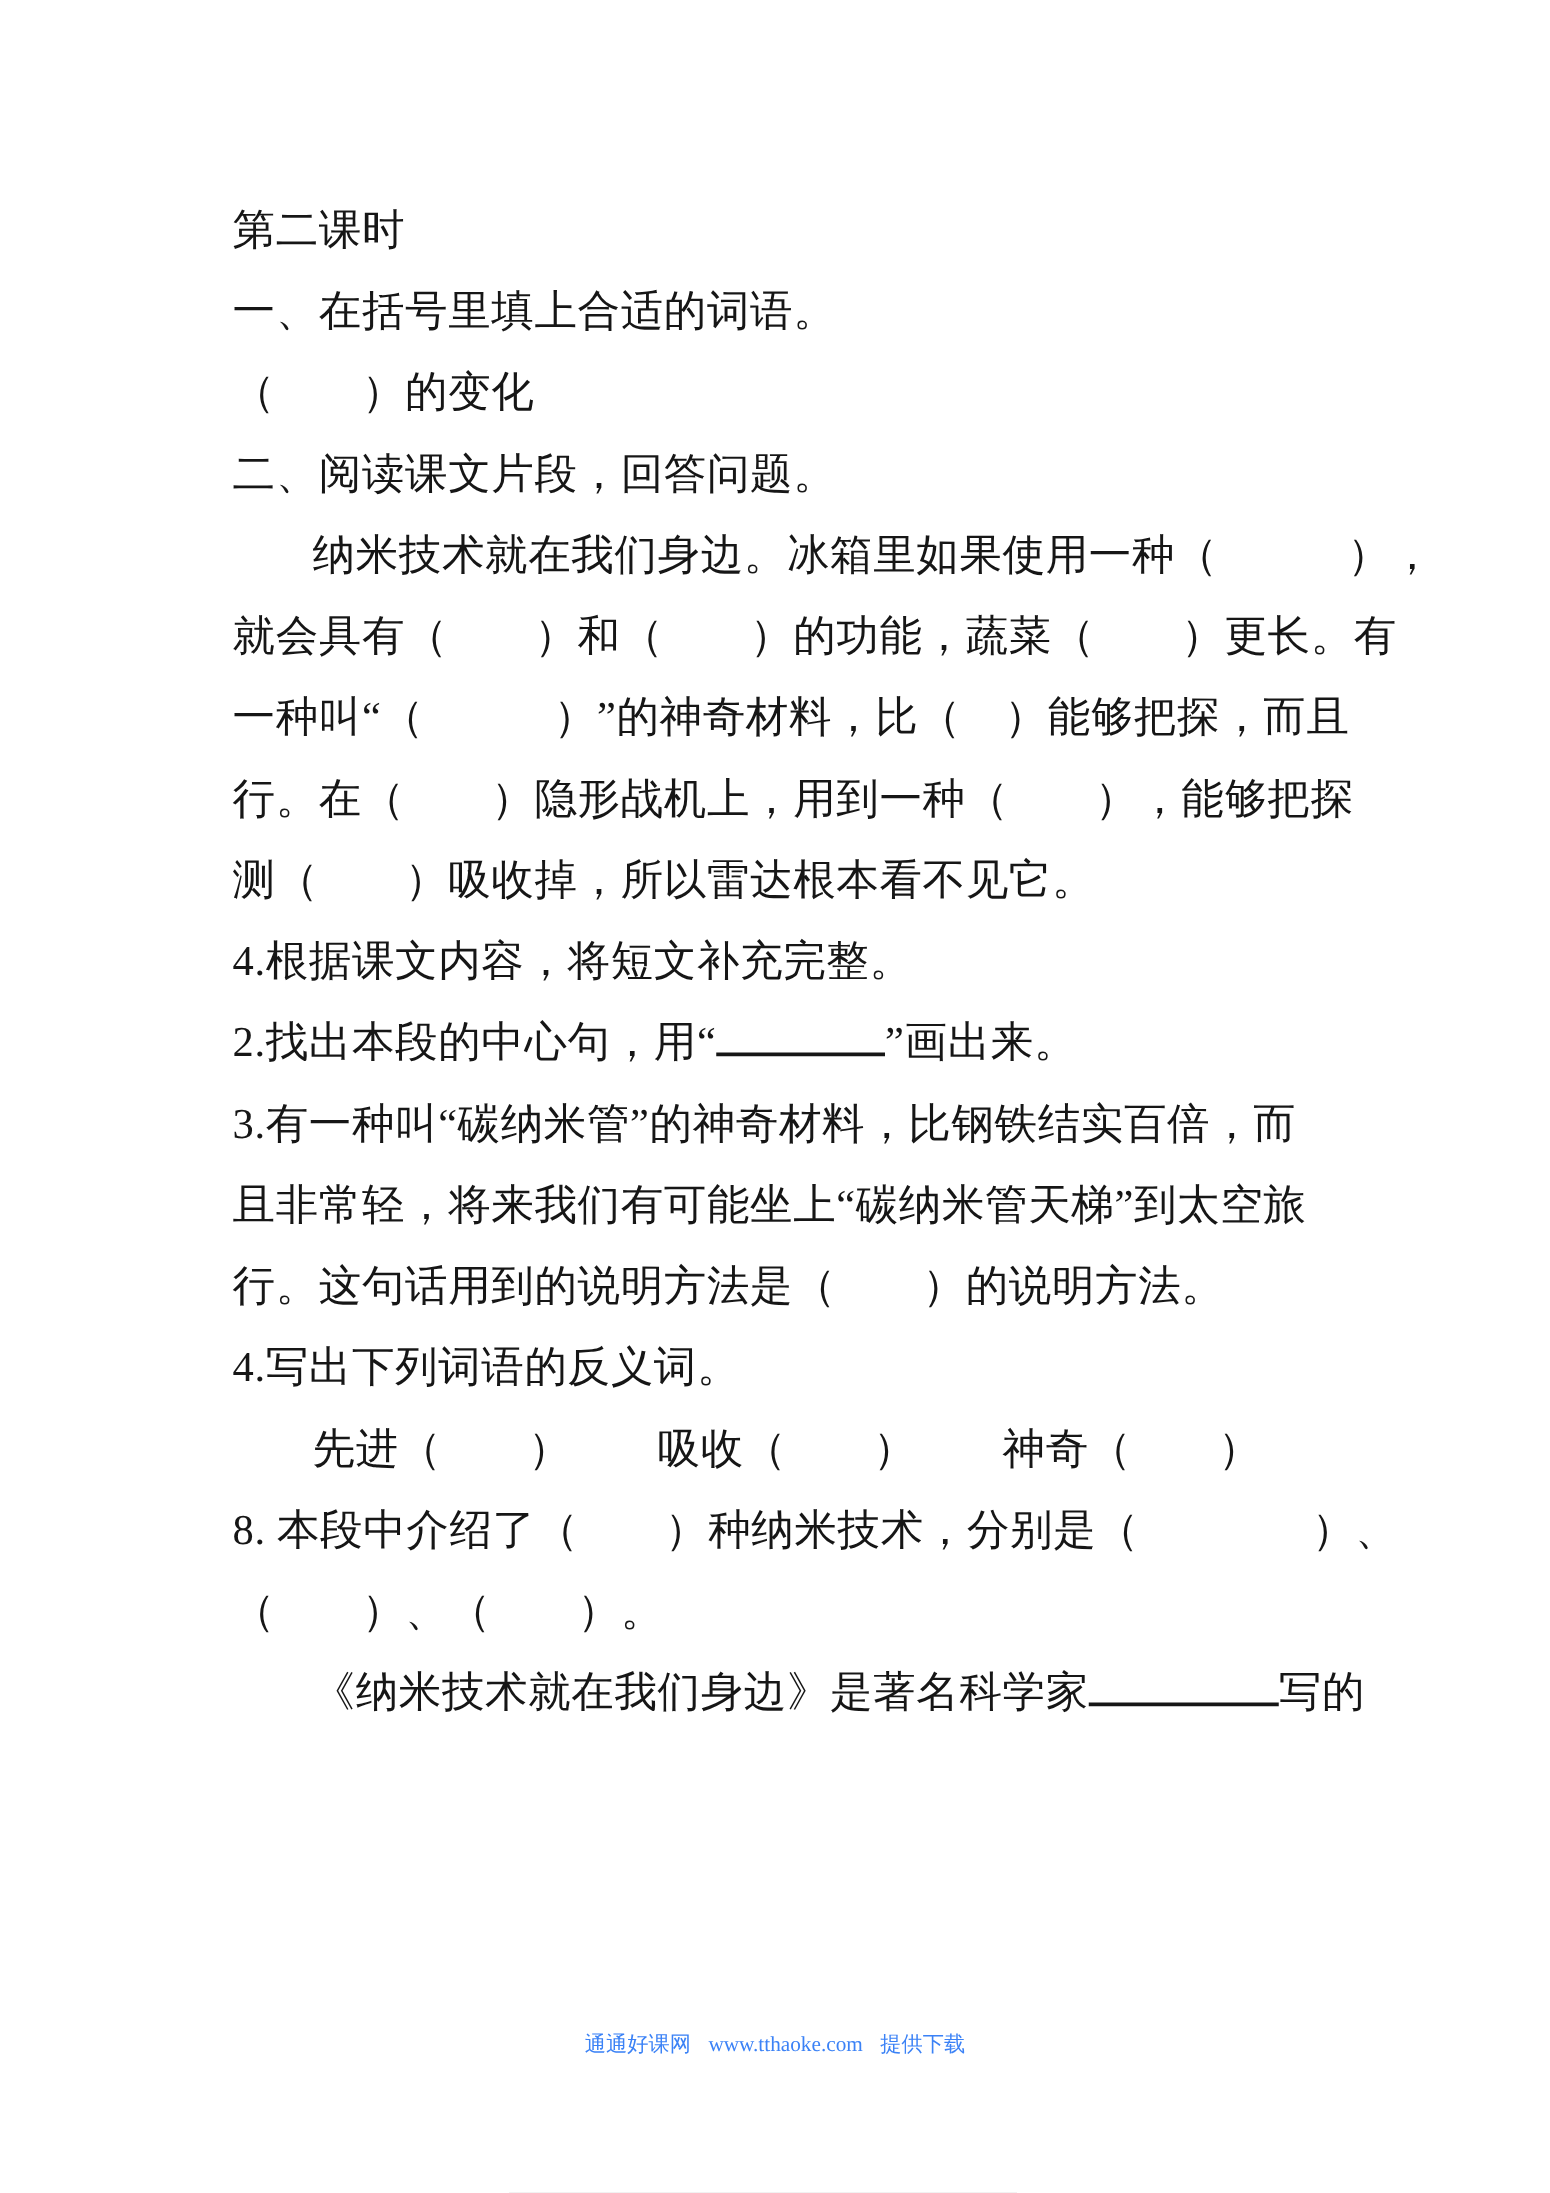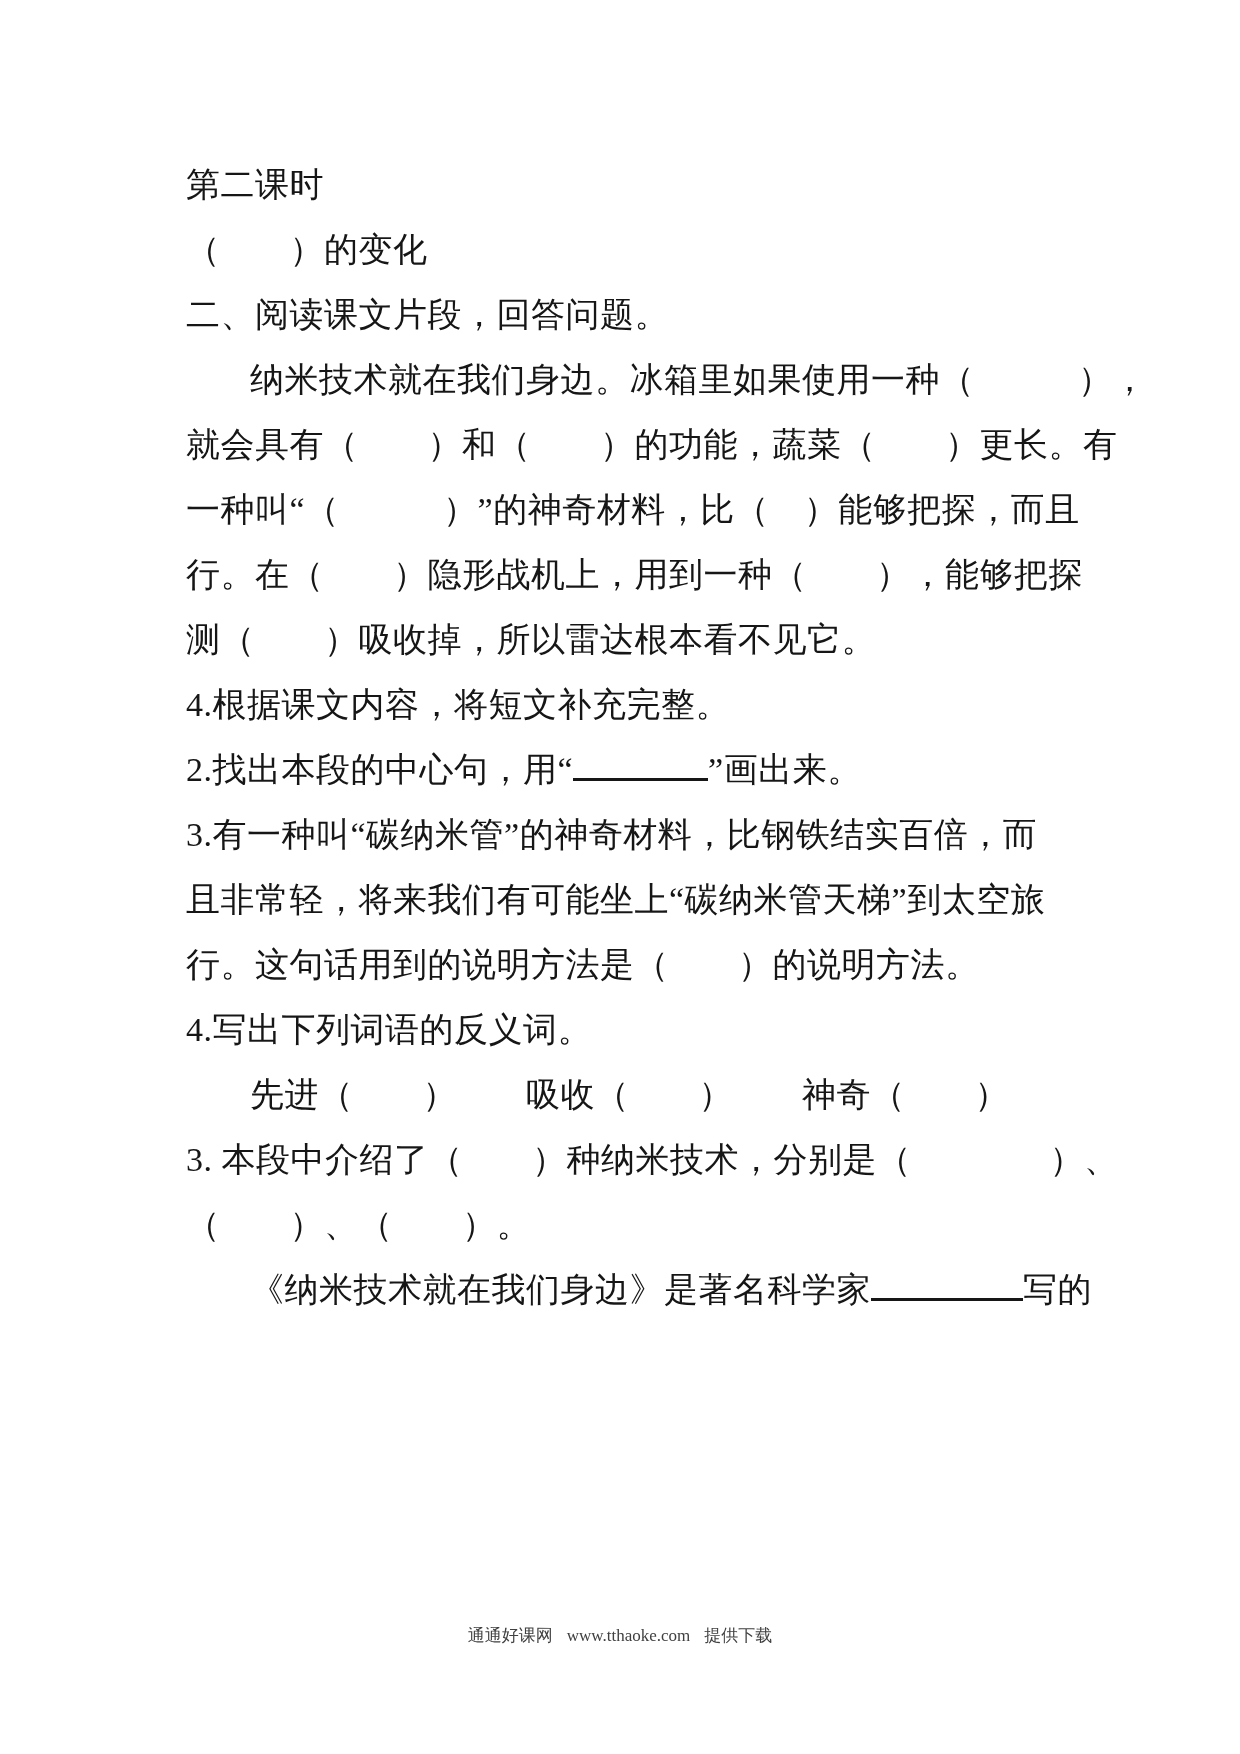--- a/index.html
+++ b/index.html
@@ -33,45 +33,46 @@
     border-bottom:3px solid #161616;
     vertical-align:baseline;
   }
   .footer{
     position:absolute;
     left:0;
     top:1624px;
     width:100%;
     text-align:center;
     font-size:17px;
-    color:#404040;
+    color:#3b82f6;
     line-height:24px;
   }
   .footer span{ margin:0 7px; }
 </style>
 </head>
 <body>
 
 <div class="page">
   <div class="doc" id="doc">
       <div class="line"><span>第二课时</span></div>
+      <div class="line"><span>一、在括号里填上合适的词语。</span></div>
       <div class="line"><span>（　　）的变化</span></div>
       <div class="line"><span>二、阅读课文片段，回答问题。</span></div>
       <div class="line indent"><span>纳米技术就在我们身边。冰箱里如果使用一种（　　　），</span></div>
       <div class="line"><span>就会具有（　　）和（　　）的功能，蔬菜（　　）更长。有</span></div>
       <div class="line"><span>一种叫“（　　　）”的神奇材料，比（　）能够把探，而且</span></div>
       <div class="line"><span>行。在（　　）隐形战机上，用到一种（　　），能够把探</span></div>
       <div class="line"><span>测（　　）吸收掉，所以雷达根本看不见它。</span></div>
       <div class="line"><span>4.根据课文内容，将短文补充完整。</span></div>
       <div class="line"><span>2.找出本段的中心句，用“</span><span class="blank" style="width: 135px;"></span><span>”画出来。</span></div>
       <div class="line"><span>3.有一种叫“碳纳米管”的神奇材料，比钢铁结实百倍，而</span></div>
       <div class="line"><span>且非常轻，将来我们有可能坐上“碳纳米管天梯”到太空旅</span></div>
       <div class="line"><span>行。这句话用到的说明方法是（　　）的说明方法。</span></div>
       <div class="line"><span>4.写出下列词语的反义词。</span></div>
       <div class="line indent"><span>先进（　　）　　吸收（　　）　　神奇（　　）</span></div>
-      <div class="line"><span>3. 本段中介绍了（　　）种纳米技术，分别是（　　　　）、</span></div>
+      <div class="line"><span>8. 本段中介绍了（　　）种纳米技术，分别是（　　　　）、</span></div>
       <div class="line"><span>（　　）、（　　）。</span></div>
       <div class="line indent"><span>《纳米技术就在我们身边》是著名科学家</span><span class="blank" style="width: 152px;"></span><span>写的</span></div>
     </div>
   <div class="footer">
     <span>通通好课网</span><span>www.tthaoke.com</span><span>提供下载</span>
   </div>
 </div>
 
 </body></html>

